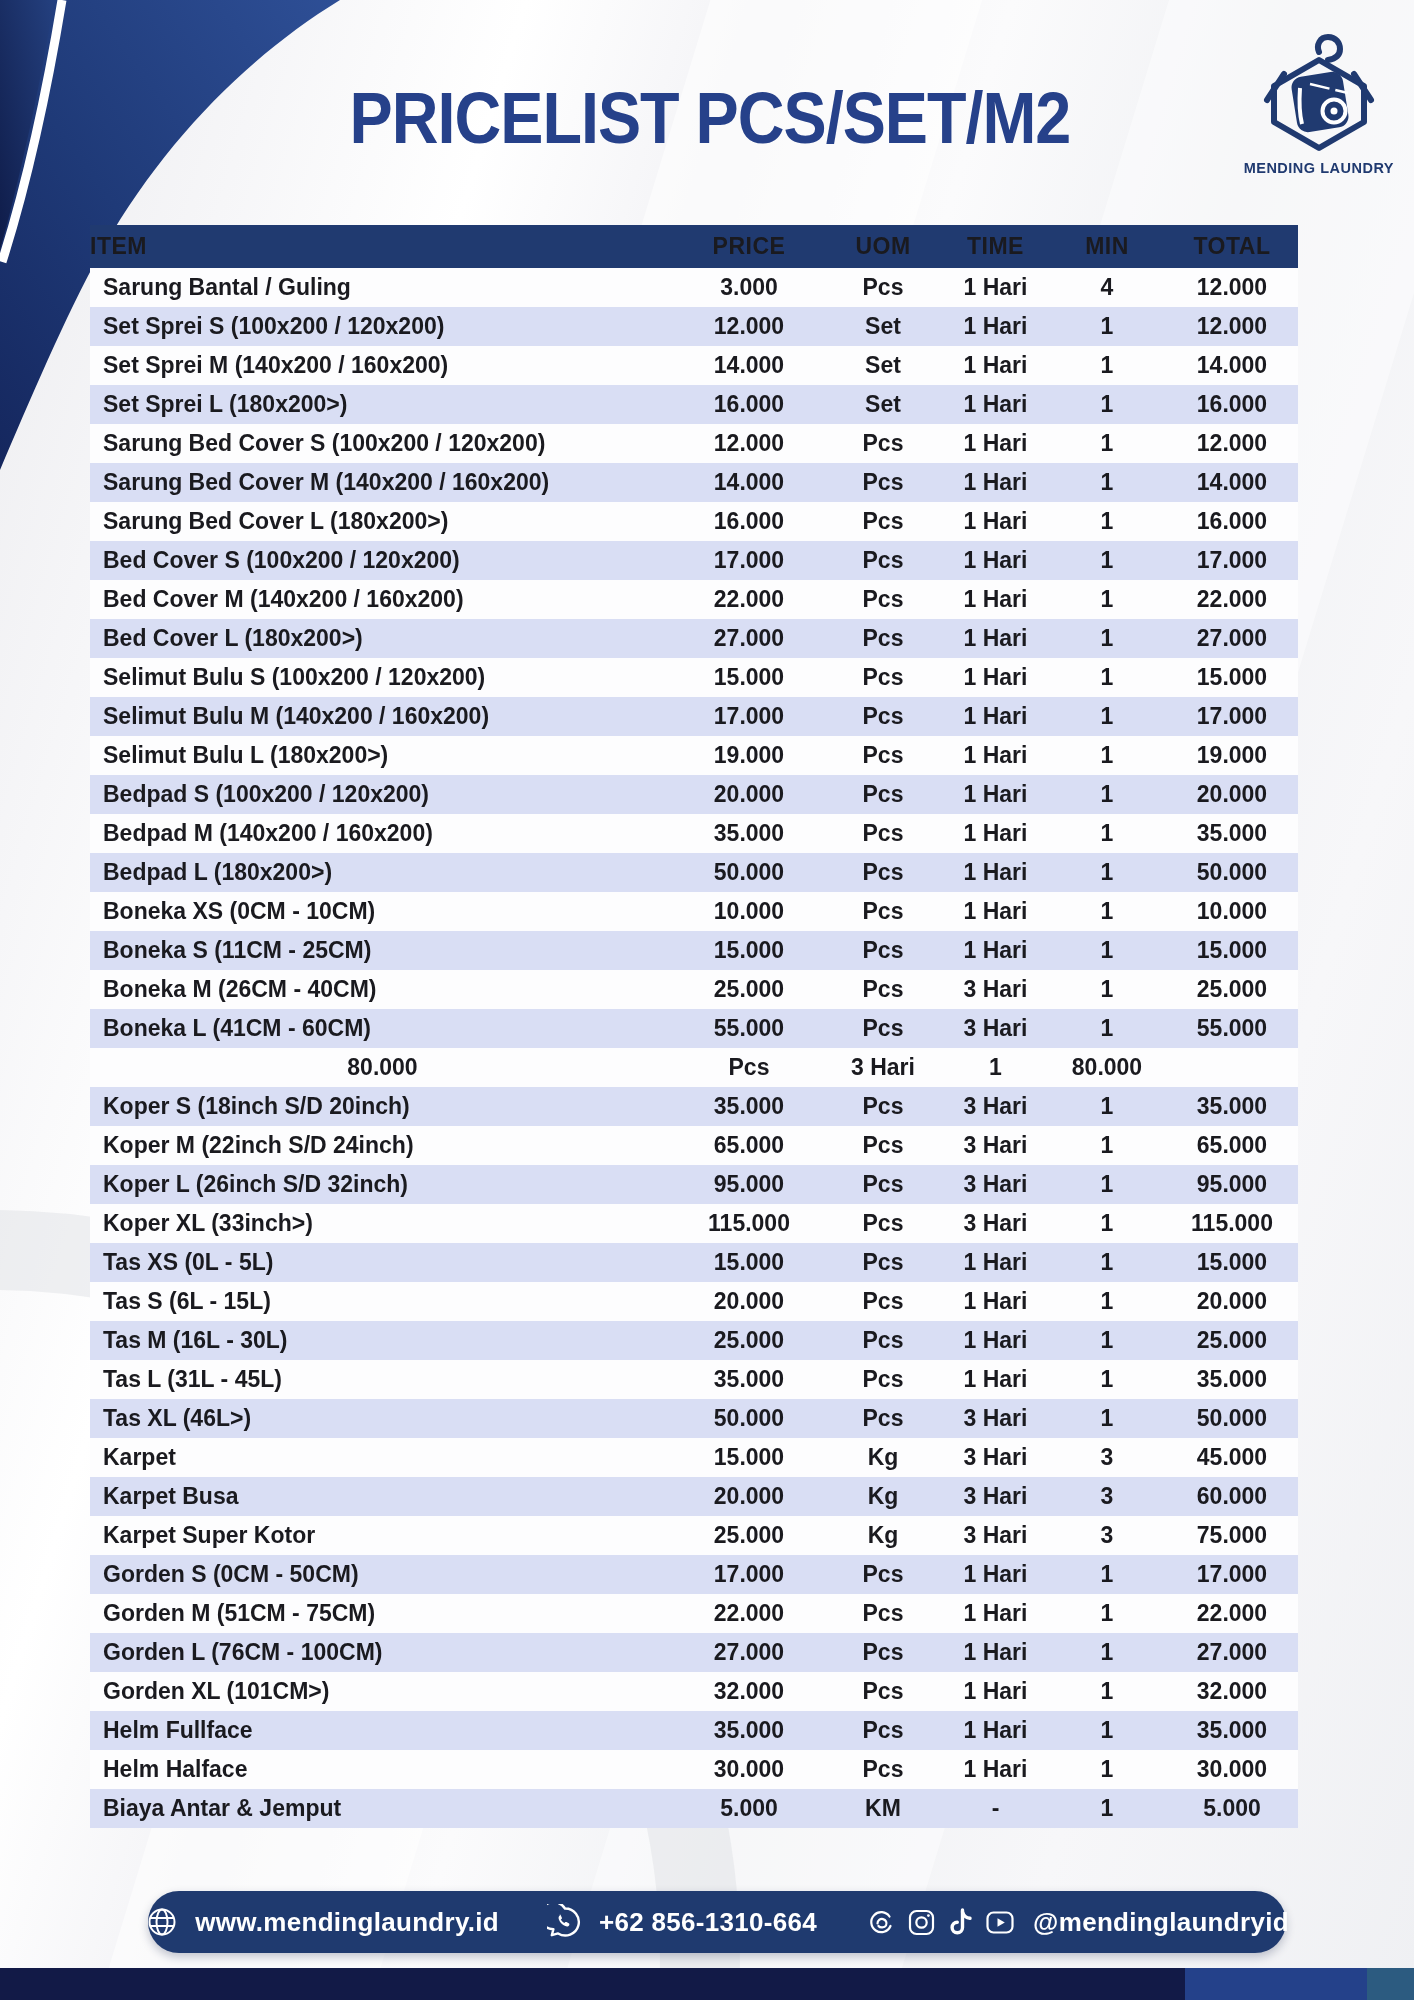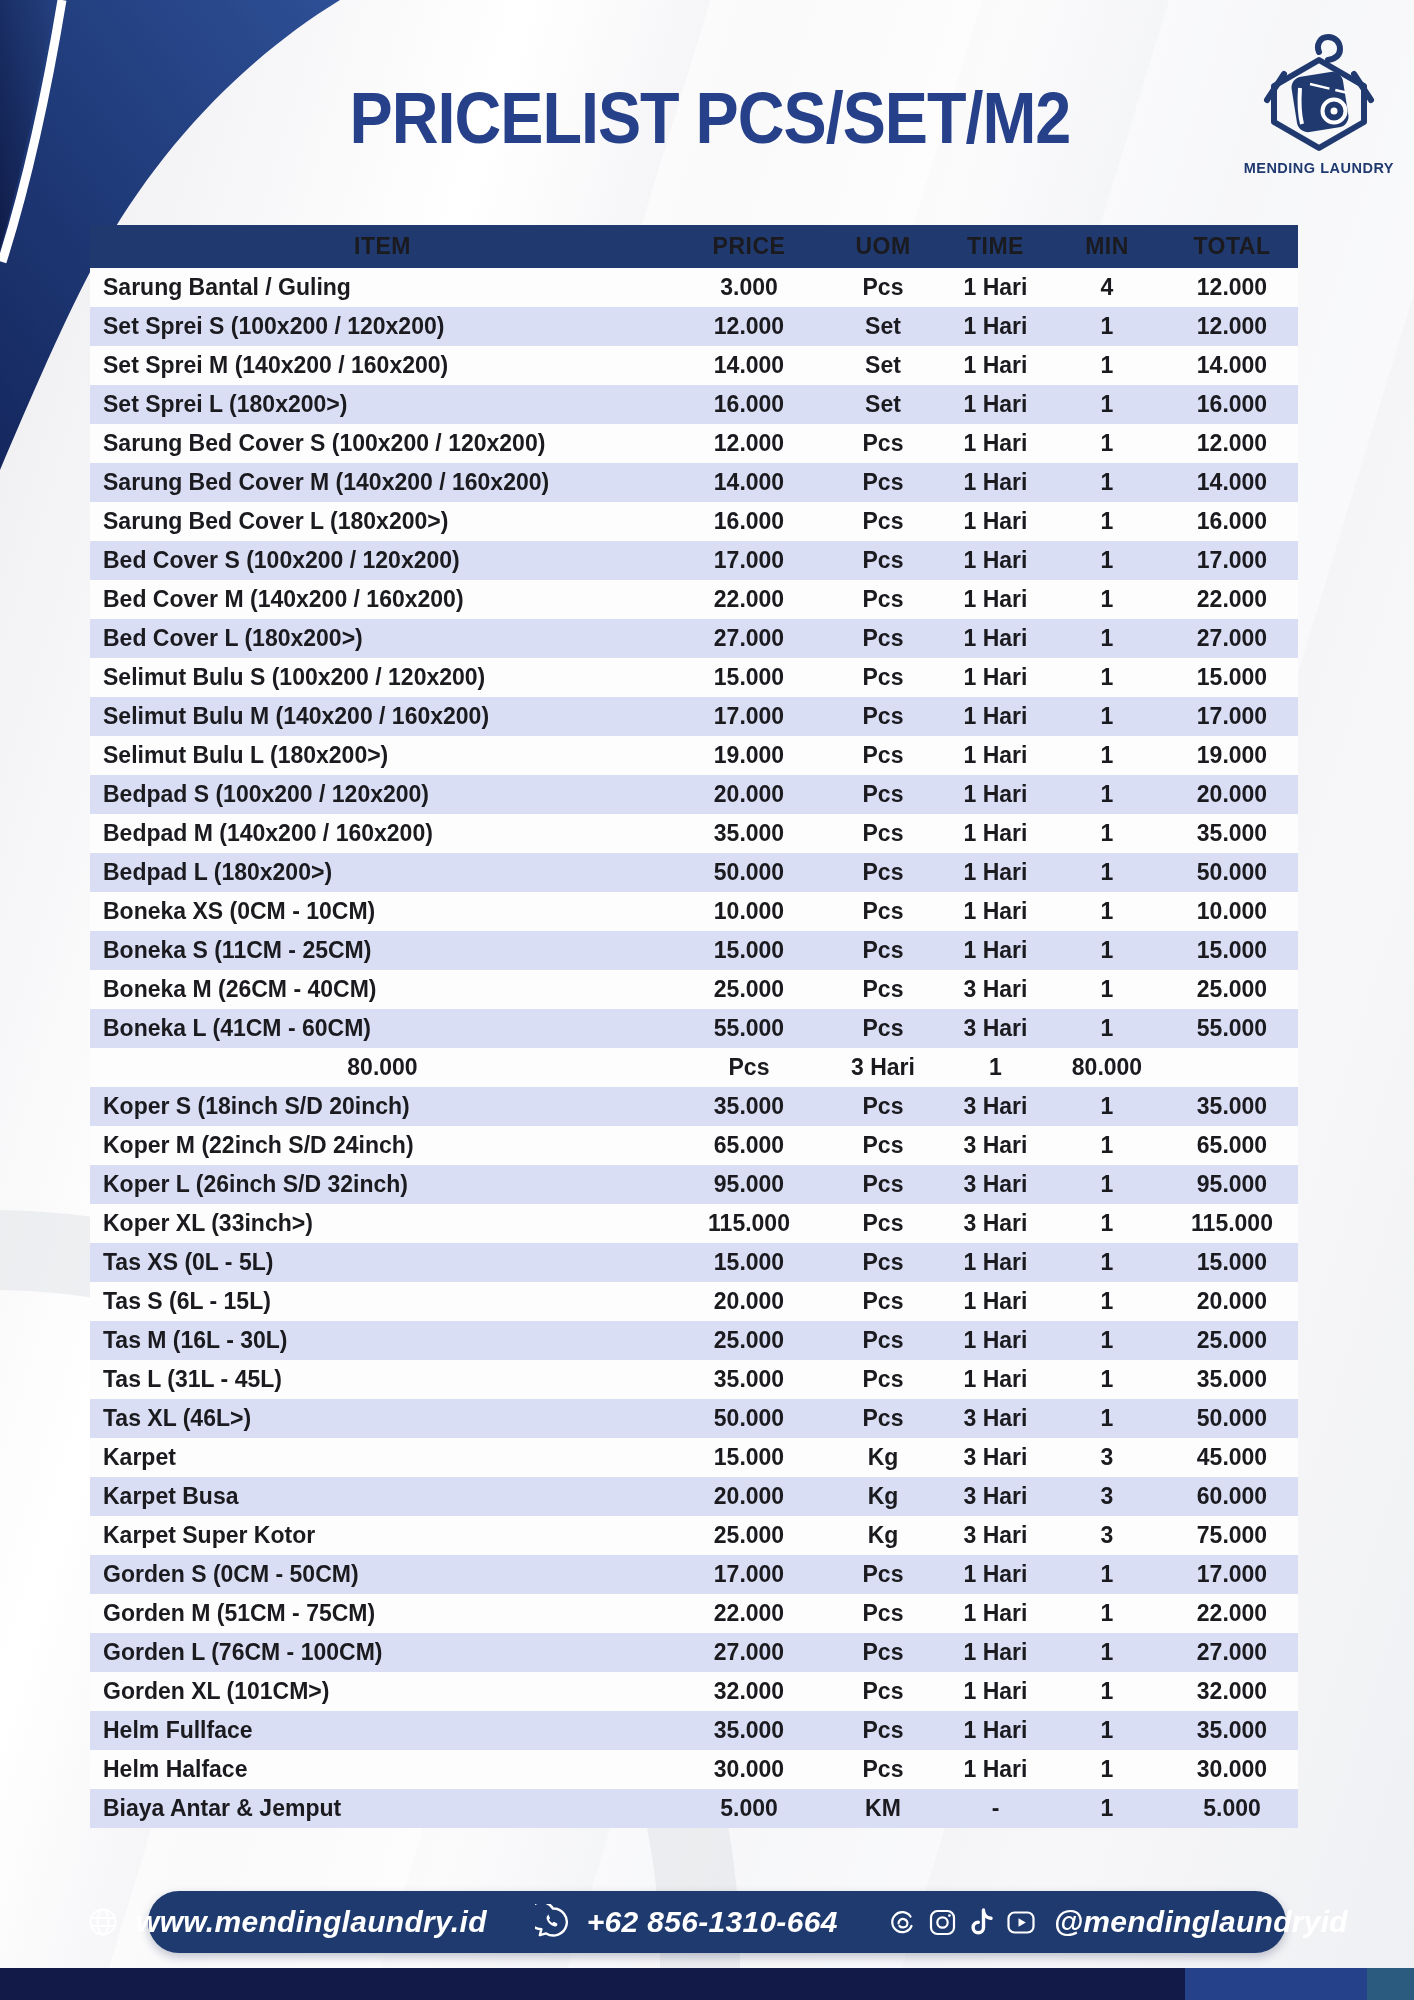--- a/index.html
+++ b/index.html
@@ -70,21 +70,21 @@
   .cell{font-size:23px;color:var(--text-dark);font-weight:600;text-align:center;line-height:1;}
   .cell.c-item{text-align:left;padding-left:13px;}
 
   
   .footer-pill{
     position:absolute;left:148px;top:1891px;width:1138px;height:62px;
     background:var(--footer-bg);border-radius:32px;
     display:flex;align-items:center;justify-content:center;gap:16px;
     color:#fff;box-shadow:0 4px 10px rgba(20,30,70,.25);
   }
-  .footer-pill .f-text{font-size:30px;font-weight:600;letter-spacing:.3px;white-space:nowrap;font-style:italic;}
+  .footer-pill .f-text{font-size:26px;font-weight:600;letter-spacing:.3px;white-space:nowrap;}
   .f-sep{width:2px;height:34px;background:rgba(255,255,255,.85);margin:0 8px;}
   .f-icon{display:flex;align-items:center;}
   .f-icon svg{display:block;}
   .social-group{display:flex;align-items:center;gap:7px;}
 
   
   .bottom-bar{position:absolute;left:0;top:1968px;width:1414px;height:32px;}
   .bar-seg{position:absolute;top:0;height:32px;}
   .seg-left{left:0;width:1185px;background:var(--bar-left);}
   .seg-mid{left:1185px;width:182px;background:var(--bar-mid);}
@@ -131,21 +131,21 @@
         <path d="M56,72 C55,86 55,96 58,108" fill="none" stroke="#ffffff" stroke-width="4"></path>
         <path d="M66,68 L104,77" fill="none" stroke="#ffffff" stroke-width="2.5" stroke-dasharray="20 6"></path>
       </g>
     </svg>
   </span>
   <div class="logo-brand">MENDING LAUNDRY</div>
 </div>
 
 <div class="pricelist">
   <div class="t-row t-head">
-      <div class="cell c-item" style="text-align: center; padding-left: 0px;">ITEM</div>
+      <div class="cell c-item" style="text-align: left; padding-left: 0px;">ITEM</div>
       <div class="cell c-price">PRICE</div>
       <div class="cell c-uom">UOM</div>
       <div class="cell c-time">TIME</div>
       <div class="cell c-min">MIN</div>
       <div class="cell c-total">TOTAL</div>
     </div>
   <div class="t-body">
   <div class="t-row">
     <div class="cell c-item">Sarung Bantal / Guling</div>
     <div class="cell c-price">3.000</div>

